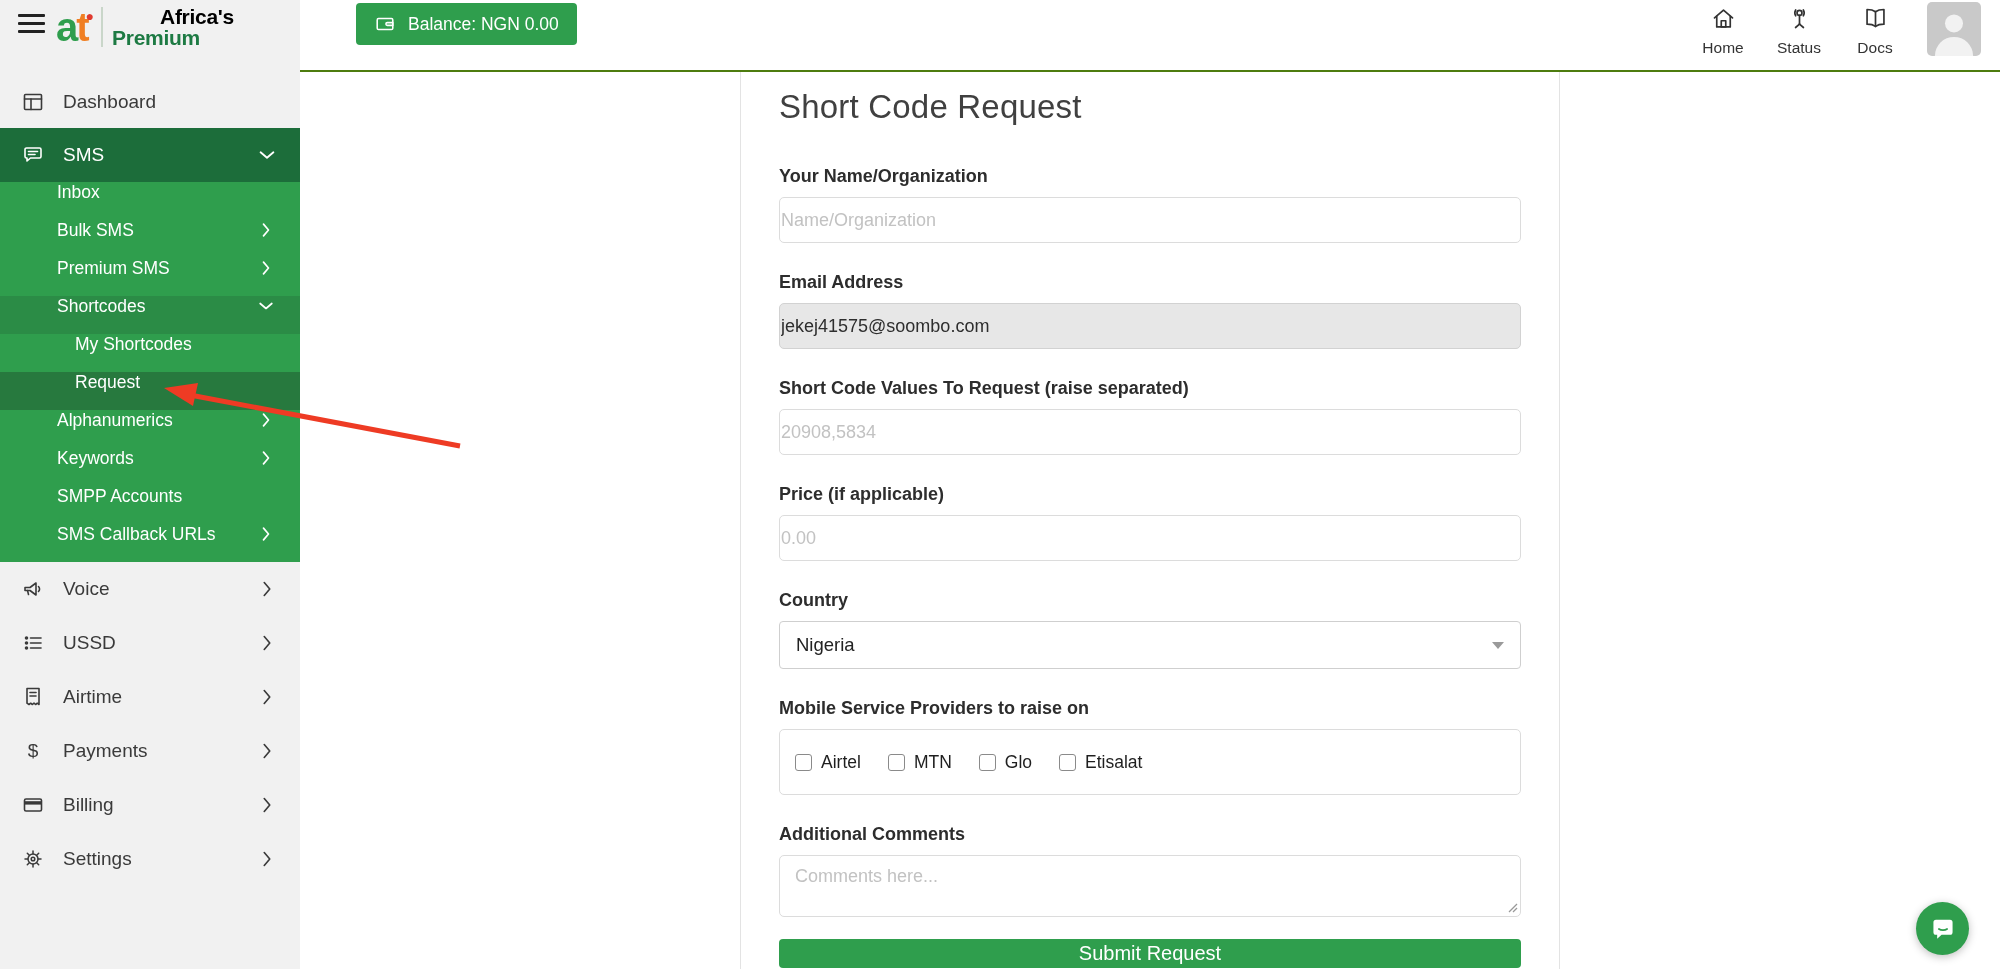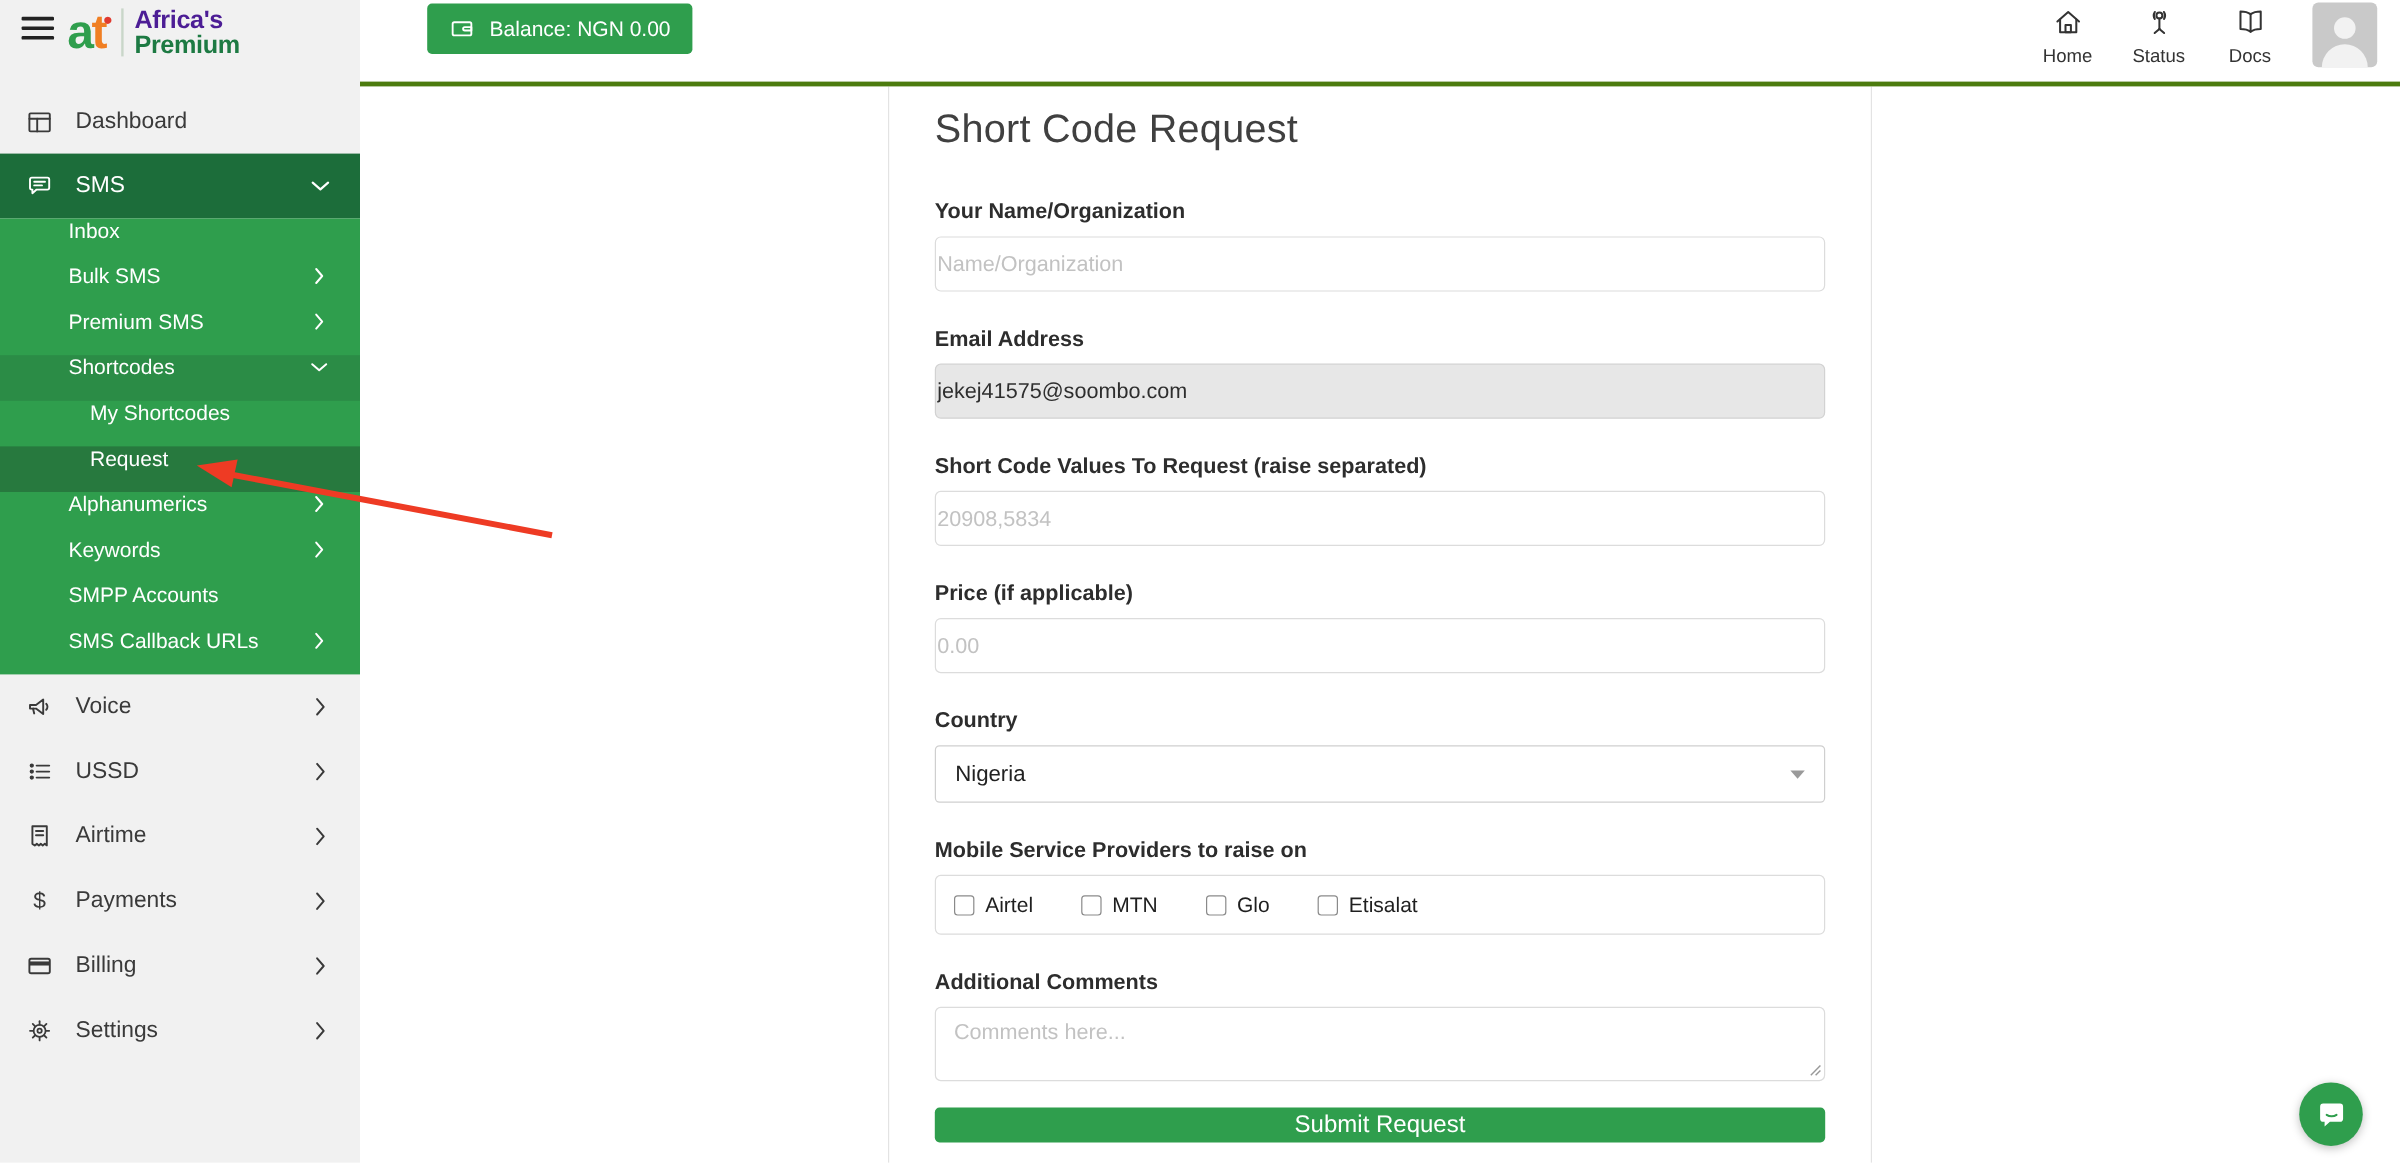--- a/index.html
+++ b/index.html
@@ -18,21 +18,21 @@
   }
   .hamburger { position: absolute; left: 18px; top: 14px; width: 27px; cursor: pointer; }
   .hamburger span { display: block; height: 3px; background: #222; margin-bottom: 5px; border-radius: 1px; }
   .logo { position: absolute; left: 56px; top: 3px; display: flex; align-items: center; }
   .logo-at { font-size: 40px; font-weight: bold; letter-spacing: -2px; line-height: 48px; }
   .logo-at .a { color: #2f9e4d; }
   .logo-at .t { color: #f07f23; }
   .logo-dots { color: #e03a2f; font-size: 14px; margin-left: -2px; margin-top: -22px; }
   .logo-div { width: 2px; height: 40px; background: #c9d6c9; margin: 0 9px 0 7px; }
   .brand { display: flex; flex-direction: column; font-weight: bold; font-size: 21px; line-height: 21px; letter-spacing: -0.3px; }
-  .brand .l1 { color: #4c1d95; }
+  .brand .l1 { color: #000000; margin-left: 48px; }
   .brand .l2 { color: #1d7a43; }
   .side-nav { position: absolute; left: 0; top: 76px; width: 100%; }
   .srow {
     display: flex; align-items: center; height: 54px;
     padding: 0 22px 0 20px; font-size: 19px; color: #3a3a3a; cursor: pointer;
   }
   .srow.dash { height: 52px; }
   .srow .icon { width: 26px; display: flex; justify-content: center; flex: none; }
   .srow .lbl { margin-left: 17px; }
   .chev { margin-left: auto; display: flex; }
@@ -41,21 +41,21 @@
   .subrow {
     display: flex; align-items: flex-start; height: 38px; color: #ffffff;
     font-size: 17.5px; padding: 0 24px 0 57px; cursor: pointer;
   }
   .subrow.l2 { padding-left: 75px; }
   .subrow.open { background: #2b8c46; }
   .subrow.selected { background: #27793e; }
   
   .topbar {
     position: absolute; left: 300px; top: 0; width: 1700px; height: 72px;
-    background: #ffffff; border-bottom: 4px solid #4d7c0f; z-index: 4;
+    background: #ffffff; border-bottom: 2px solid #4d7c0f; z-index: 4;
   }
   .balance {
     position: absolute; left: 56px; top: 3px; height: 42px; min-width: 206px;
     background: #2f9e4d; border: none; border-radius: 4px; color: #fff;
     font-family: inherit; font-size: 17.5px; display: flex; align-items: center;
     justify-content: center; gap: 12px; padding: 0 18px; cursor: pointer;
   }
   .topnav { position: absolute; right: 97px; top: 5px; display: flex; gap: 20px; }
   .topnav-item { width: 56px; display: flex; flex-direction: column; align-items: center; cursor: pointer; }
   .topnav-item .tlabel { font-size: 15.5px; color: #333; margin-top: 7px; }
@@ -85,22 +85,22 @@
     width: 100%; height: 48px; border: 1px solid #cfcfcf; border-radius: 4px;
     display: flex; align-items: center; padding: 0 16px; font-size: 18.5px; color: #222;
     background: #fff; cursor: pointer; position: relative;
   }
   .caret {
     position: absolute; right: 16px; top: 50%; margin-top: -3px;
     width: 0; height: 0; border-left: 6px solid transparent; border-right: 6px solid transparent;
     border-top: 7px solid #9a9a9a;
   }
   .providers-box {
-    height: 50px; border: 1px solid #dcdcdc; border-radius: 5px;
-    display: flex; align-items: center; padding: 0 15px; gap: 40px; background: #fff;
+    height: 66px; border: 1px solid #dcdcdc; border-radius: 5px;
+    display: flex; align-items: center; padding: 0 15px; gap: 27px; background: #fff;
   }
   .prov { display: flex; align-items: center; gap: 9px; font-size: 17.5px; color: #1f1f1f; }
   .prov input {
     appearance: none; -webkit-appearance: none; width: 17px; height: 17px;
     border: 1.6px solid #8a8a8a; border-radius: 3px; background: #fff; cursor: pointer;
   }
   .tarea {
     width: 100%; height: 62px; border: 1px solid #dcdcdc; border-radius: 5px;
     padding: 10px 15px; font-family: inherit; font-size: 18px; color: #333; resize: none;
     display: block;

